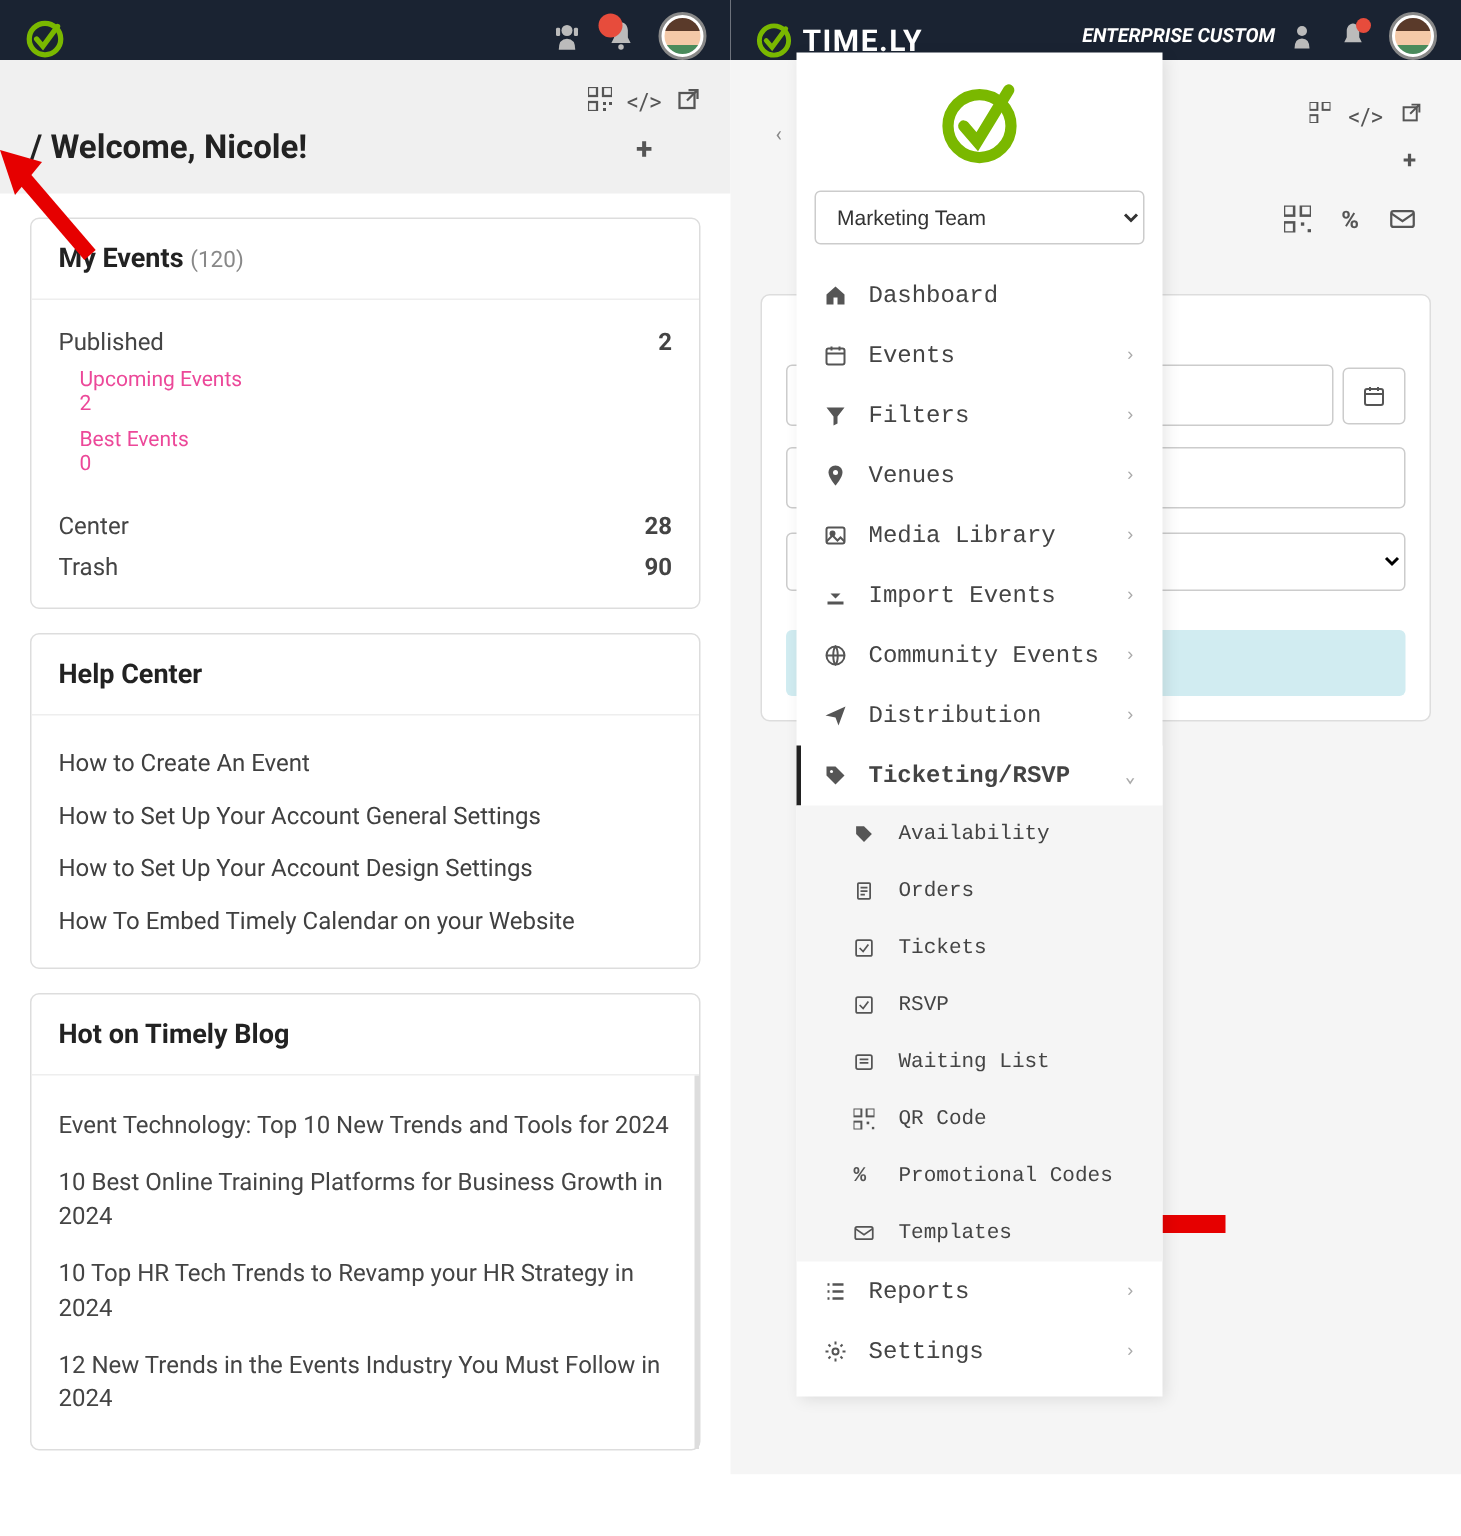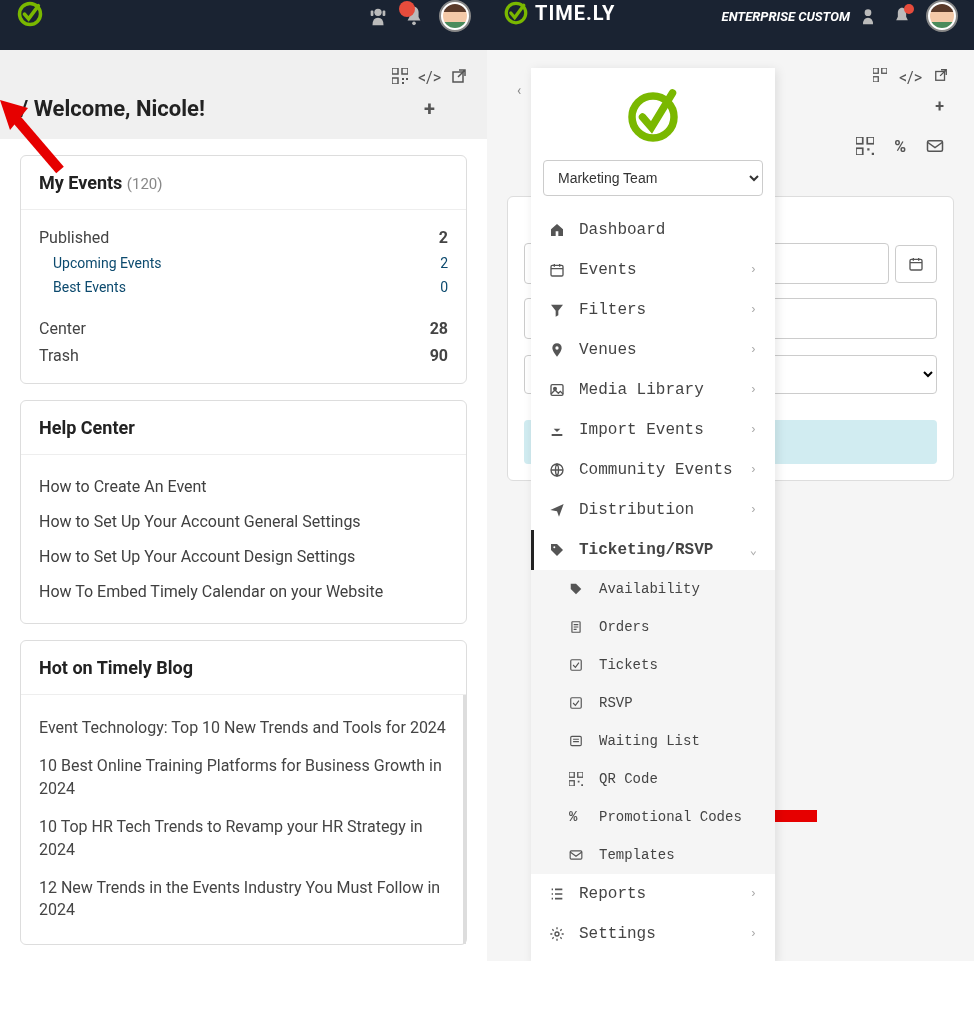--- a/index.html
+++ b/index.html
@@ -2,21 +2,21 @@
 <html><head>
 <meta charset="utf-8">
 <style>
 * { box-sizing: border-box; margin: 0; padding: 0; }
 body { font-family: -apple-system, BlinkMacSystemFont, "Segoe UI", Roboto, sans-serif; background: #fff; color: #333; width: 974px; }
 .container { display: flex; }
 .panel { position: relative; }
 .panel-left { width: 487px; background: #fff; }
 .panel-right { width: 487px; background: #f5f5f5; position: relative; }
 
-.topbar { background: #1a2332; height: 50px; display: flex; align-items: flex-start; justify-content: space-between; padding: 0 16px; }
+.topbar { background: #1a2332; height: 40px; display: flex; align-items: flex-end; justify-content: space-between; padding: 0 16px; }
 .logo-check { width: 28px; height: 28px; }
 .logo-text { color: #fff; font-weight: bold; font-size: 20px; letter-spacing: 1px; }
 .topbar-right { display: flex; align-items: center; gap: 14px; }
 .topbar-icon { color: #bbb; cursor: pointer; position: relative; }
 .badge-dot { width: 10px; height: 10px; background: #e74c3c; border-radius: 50%; position: absolute; top: -2px; right: -2px; }
 .avatar { width: 32px; height: 32px; border-radius: 50%; border: 2px solid #888; background: #fff; display: flex; align-items: center; justify-content: center; overflow: hidden; }
 .avatar-face { width: 24px; height: 24px; border-radius: 50%; background: linear-gradient(#5a3a2a 35%, #f4c9a8 35% 75%, #4a8b5c 75%); }
 .enterprise-label { color: #fff; font-style: italic; font-weight: bold; font-size: 13px; }
 
 .welcome-bar { background: #f0f0f0; padding: 18px 20px; display: flex; align-items: flex-end; justify-content: space-between; position: relative; }
@@ -24,30 +24,30 @@
 .action-icons { display: flex; gap: 10px; align-items: center; flex-direction: column; }
 .action-row { display: flex; gap: 10px; }
 .icon-btn { color: #555; cursor: pointer; font-size: 16px; }
 .expand-chevron { position: absolute; left: -2px; top: 38px; color: #888; font-size: 14px; }
 
 .card { border: 1px solid #ddd; border-radius: 6px; margin: 16px 20px; background: #fff; }
 .card-header { padding: 16px 18px; border-bottom: 1px solid #eee; font-weight: bold; font-size: 18px; color: #222; }
 .card-header .count { color: #888; font-weight: normal; font-size: 15px; }
 .card-body { padding: 14px 18px; }
 .stat-row { display: flex; justify-content: space-between; padding: 4px 0; color: #444; }
-.stat-row.sub { padding-left: 14px; color: #0c4a6e; font-size: 14px; }
+.stat-row.sub { padding-left: 14px; color: #ec4899; font-size: 14px; flex-direction: column; }
 .stat-row .val { font-weight: bold; }
 .stat-group { margin-bottom: 16px; }
 .help-link { display: block; padding: 8px 0; color: #404040; cursor: pointer; }
 .blog-list { border-right: 3px solid #ddd; padding-right: 10px; }
 .blog-item { padding: 8px 0; color: #444; cursor: pointer; line-height: 1.4; }
 
 .red-arrow { position: absolute; pointer-events: none; }
 
-.sidebar-overlay { position: absolute; top: 68px; left: 44px; width: 244px; background: #fff; box-shadow: 2px 2px 10px rgba(0,0,0,0.1); z-index: 10; padding-bottom: 10px; }
+.sidebar-overlay { position: absolute; top: 35px; left: 44px; width: 244px; background: #fff; box-shadow: 2px 2px 10px rgba(0,0,0,0.1); z-index: 10; padding-bottom: 10px; }
 .sidebar-logo { display: flex; justify-content: center; padding: 16px 0 10px; }
 .team-select { margin: 6px 12px 14px; }
 .team-select select { width: 100%; padding: 8px 10px; border: 1px solid #ccc; border-radius: 4px; background: #fff; font-size: 14px; color: #333; }
 .nav-item { display: flex; align-items: center; padding: 11px 18px; color: #444; cursor: pointer; font-family: Liberation Mono, monospace; }
 .nav-item .nav-icon { width: 18px; margin-right: 12px; color: #555; display:inline-flex; }
 .nav-item .chev { margin-left: auto; color: #aaa; font-size: 12px; }
 .nav-item.active { background: #fff; border-left: 3px solid #222; font-weight: 600; padding-left: 15px; }
 .subnav { background: #f5f5f5; }
 .subnav .nav-item { padding-left: 38px; font-size: 14px; }
 

